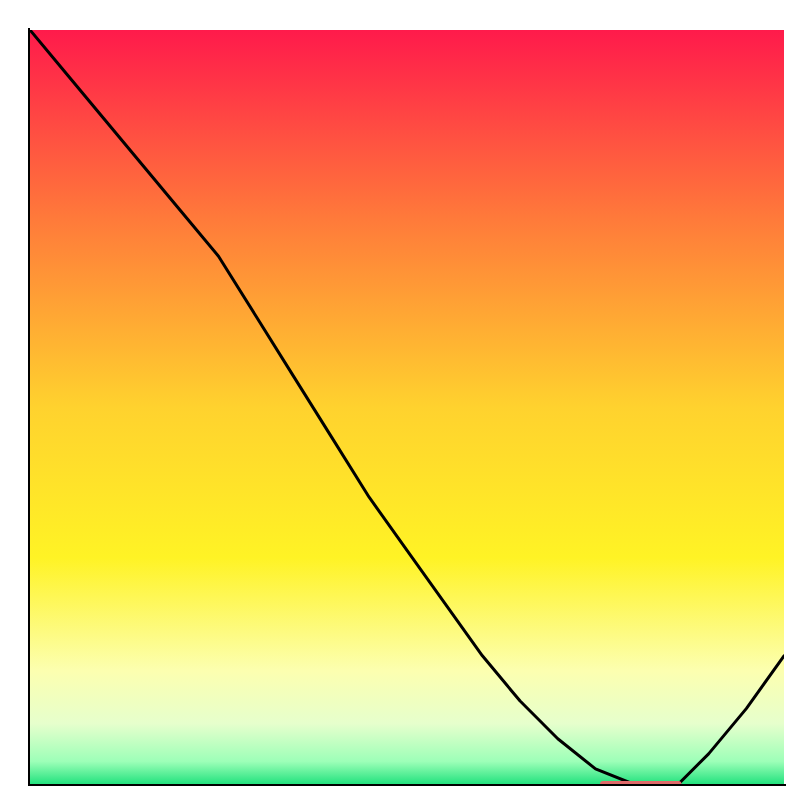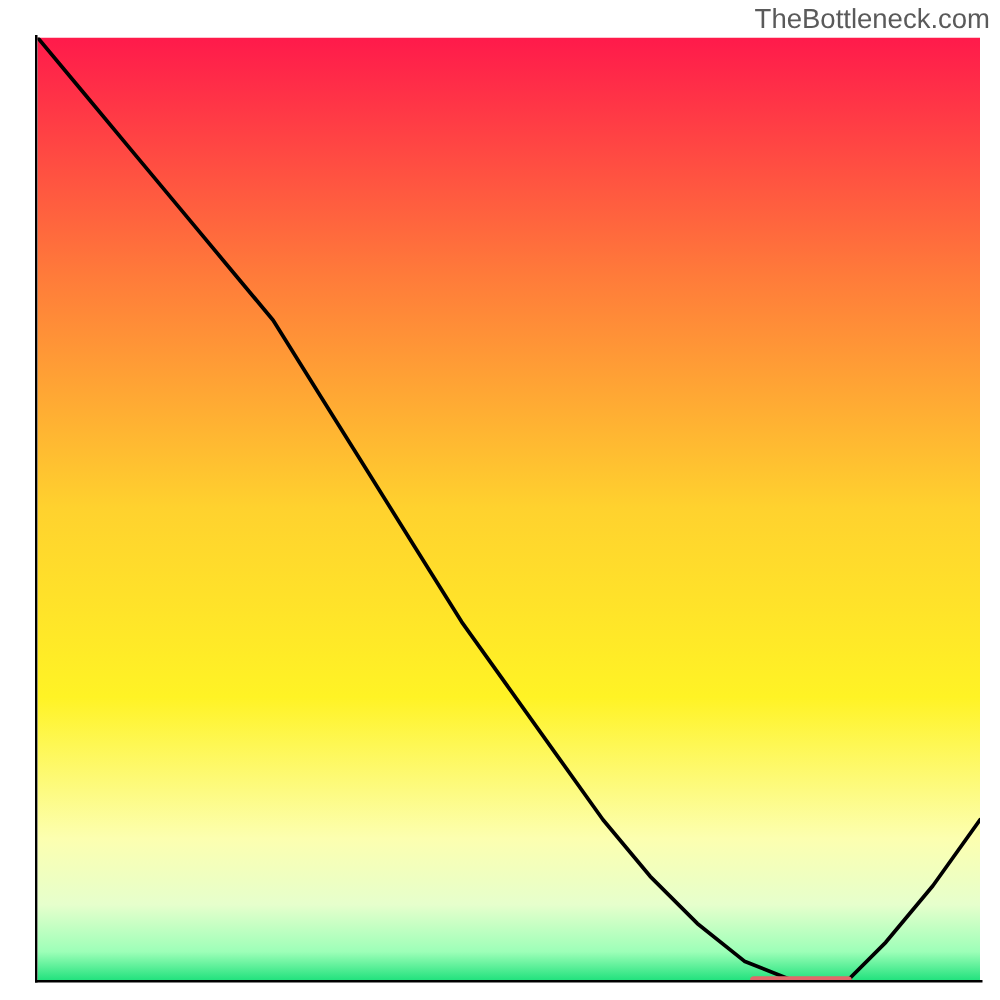--- a/index.html
+++ b/index.html
@@ -63,21 +63,20 @@
     top: 784px;
     width: 758px;
     height: 2px;
   }
 </style>
 </head>
 <body>
 
 <div class="container">
 
-  <div class="watermark">TheBottleneck.com</div>
 
   <div class="axis-line y-axis"></div>
   <div class="axis-line x-axis"></div>
 
   <div class="plot-area">
 
     <svg class="gradient-bg" viewBox="0 0 100 100" preserveAspectRatio="none">
       <defs>
         <linearGradient id="bg-grad" x1="0" y1="0" x2="0" y2="1">
             <stop offset="0%" stop-color="#ff1a4b"></stop>

